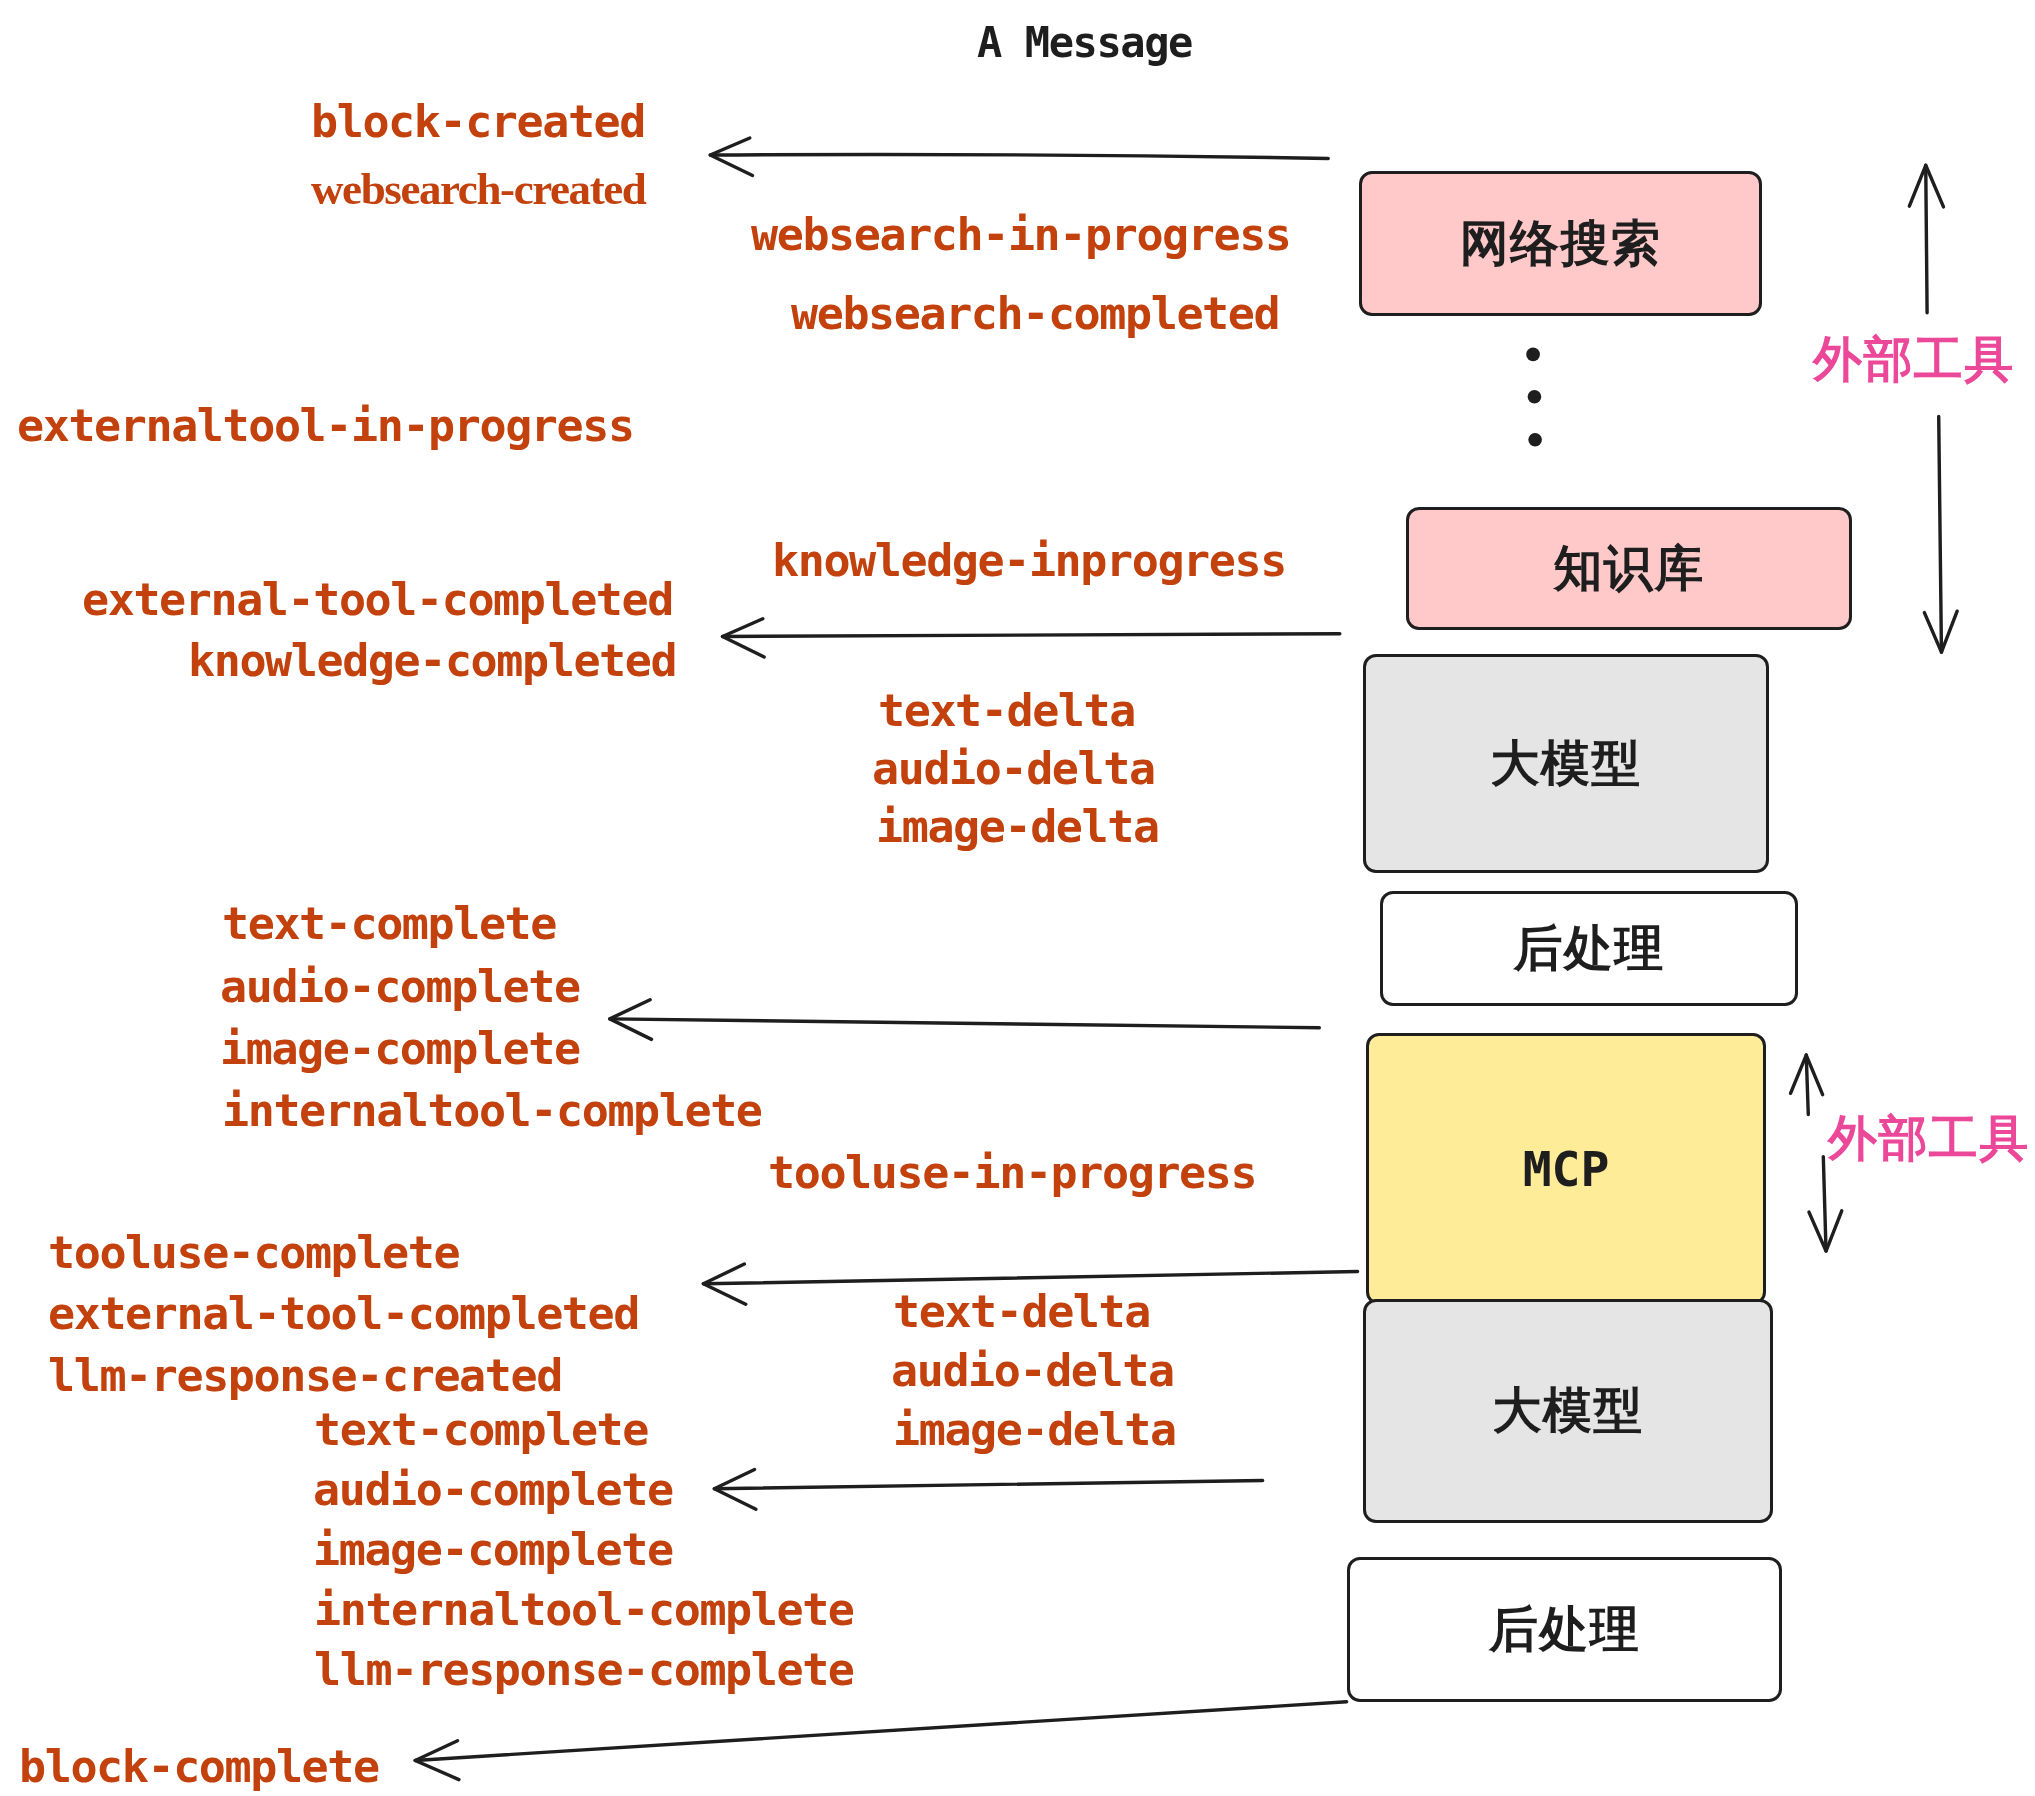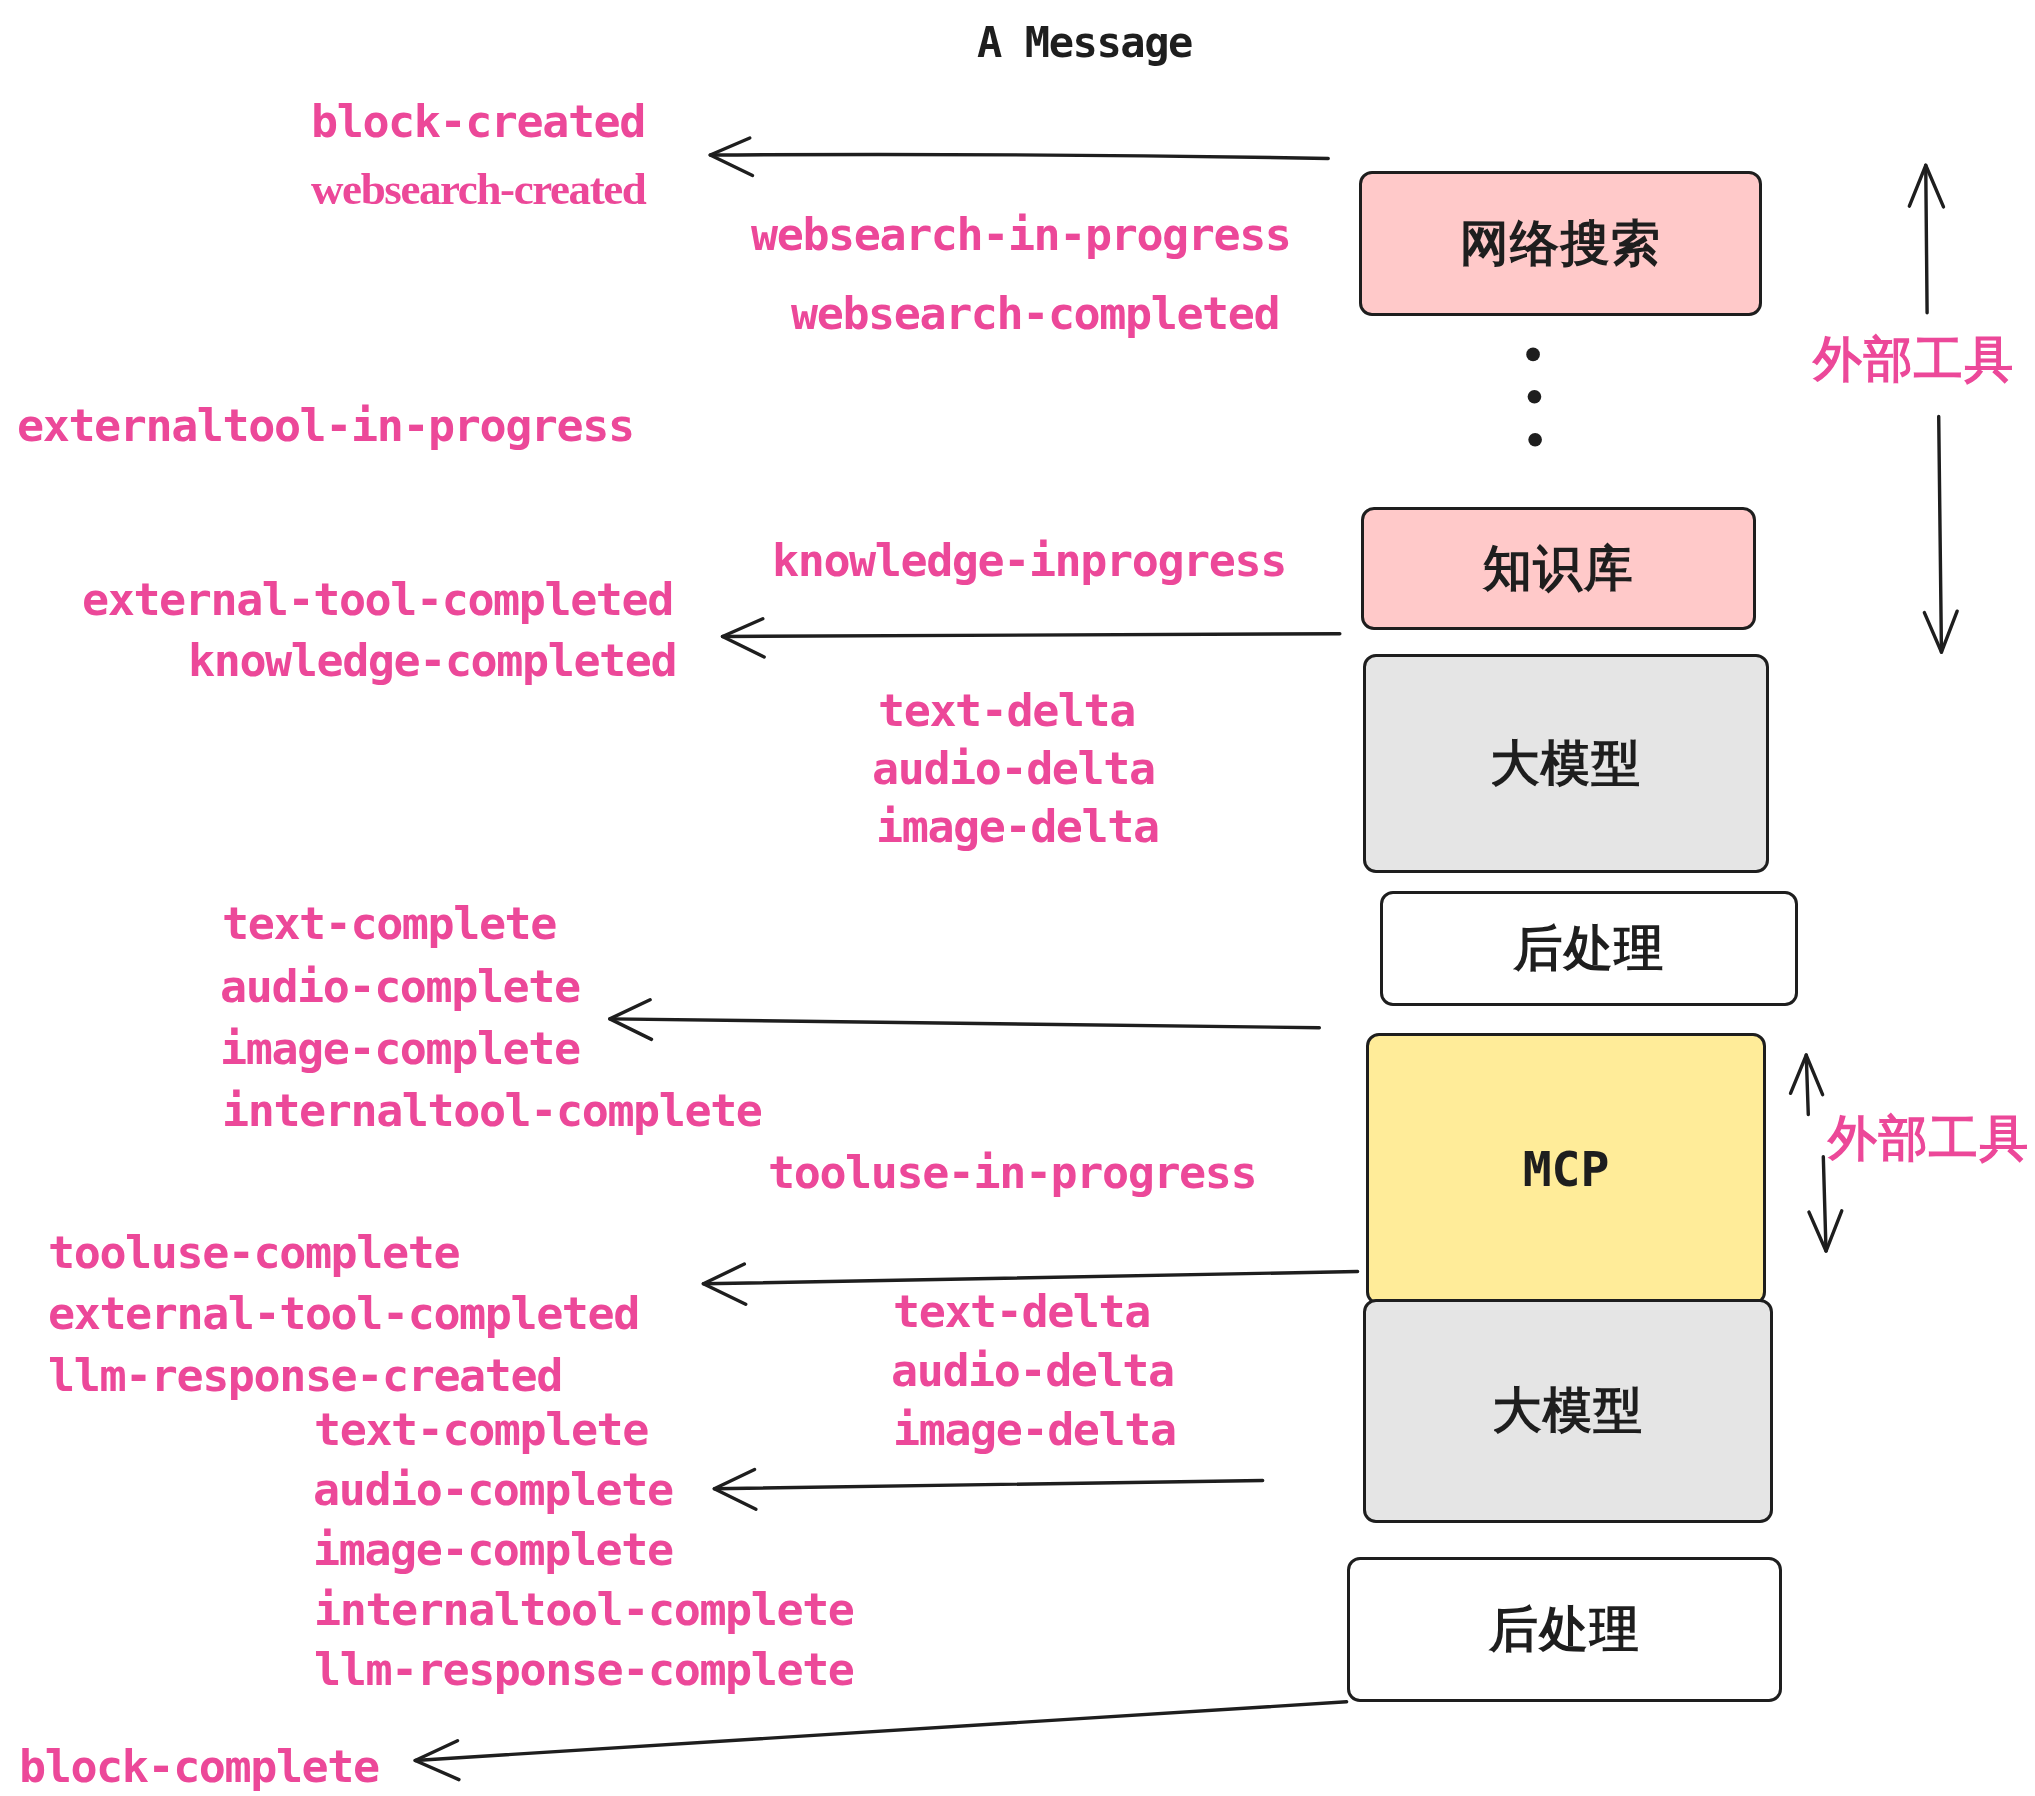--- a/index.html
+++ b/index.html
@@ -23,21 +23,21 @@
     height: 1796px;
   }
   .evt {
     position: absolute;
     transform: translateY(-50%);
     font-family: "DejaVu Sans Mono", monospace;
     font-weight: bold;
     font-size: 45px;
     letter-spacing: -1.4px;
     white-space: nowrap;
-    color: #ec4899;
+    color: #c2410c;
   }
   .title {
     position: absolute;
     transform: translateY(-50%);
     font-family: "DejaVu Sans Mono", monospace;
     font-weight: bold;
     font-size: 42px;
     letter-spacing: -1.4px;
     white-space: nowrap;
     color: #1e1e1e;
@@ -149,21 +149,21 @@
       <circle class="dot" cx="2248" cy="644" r="10"></circle>
     </g>
   </svg>
 
   <div class="title" style="left:977px; top:42px;">A Message</div>
 
   <div class="box box-pink" style="left:1359px; top:171px; width:403px; height:145px;">
     <span class="cjk">网络搜索</span>
   </div>
 
-  <div class="box box-pink" style="left:1361px; top:507px; width:395px; height:123px;">
+  <div class="box box-pink" style="left:1406px; top:507px; width:446px; height:123px;">
     <span class="cjk">知识库</span>
   </div>
 
   <div class="box box-green" style="left:1363px; top:642px; width:406px; height:219px;">
     <span class="cjk">大模型</span>
   </div>
 
   <div class="box box-white" style="left:1380px; top:891px; width:418px; height:115px;">
     <span class="cjk">后处理</span>
   </div>

